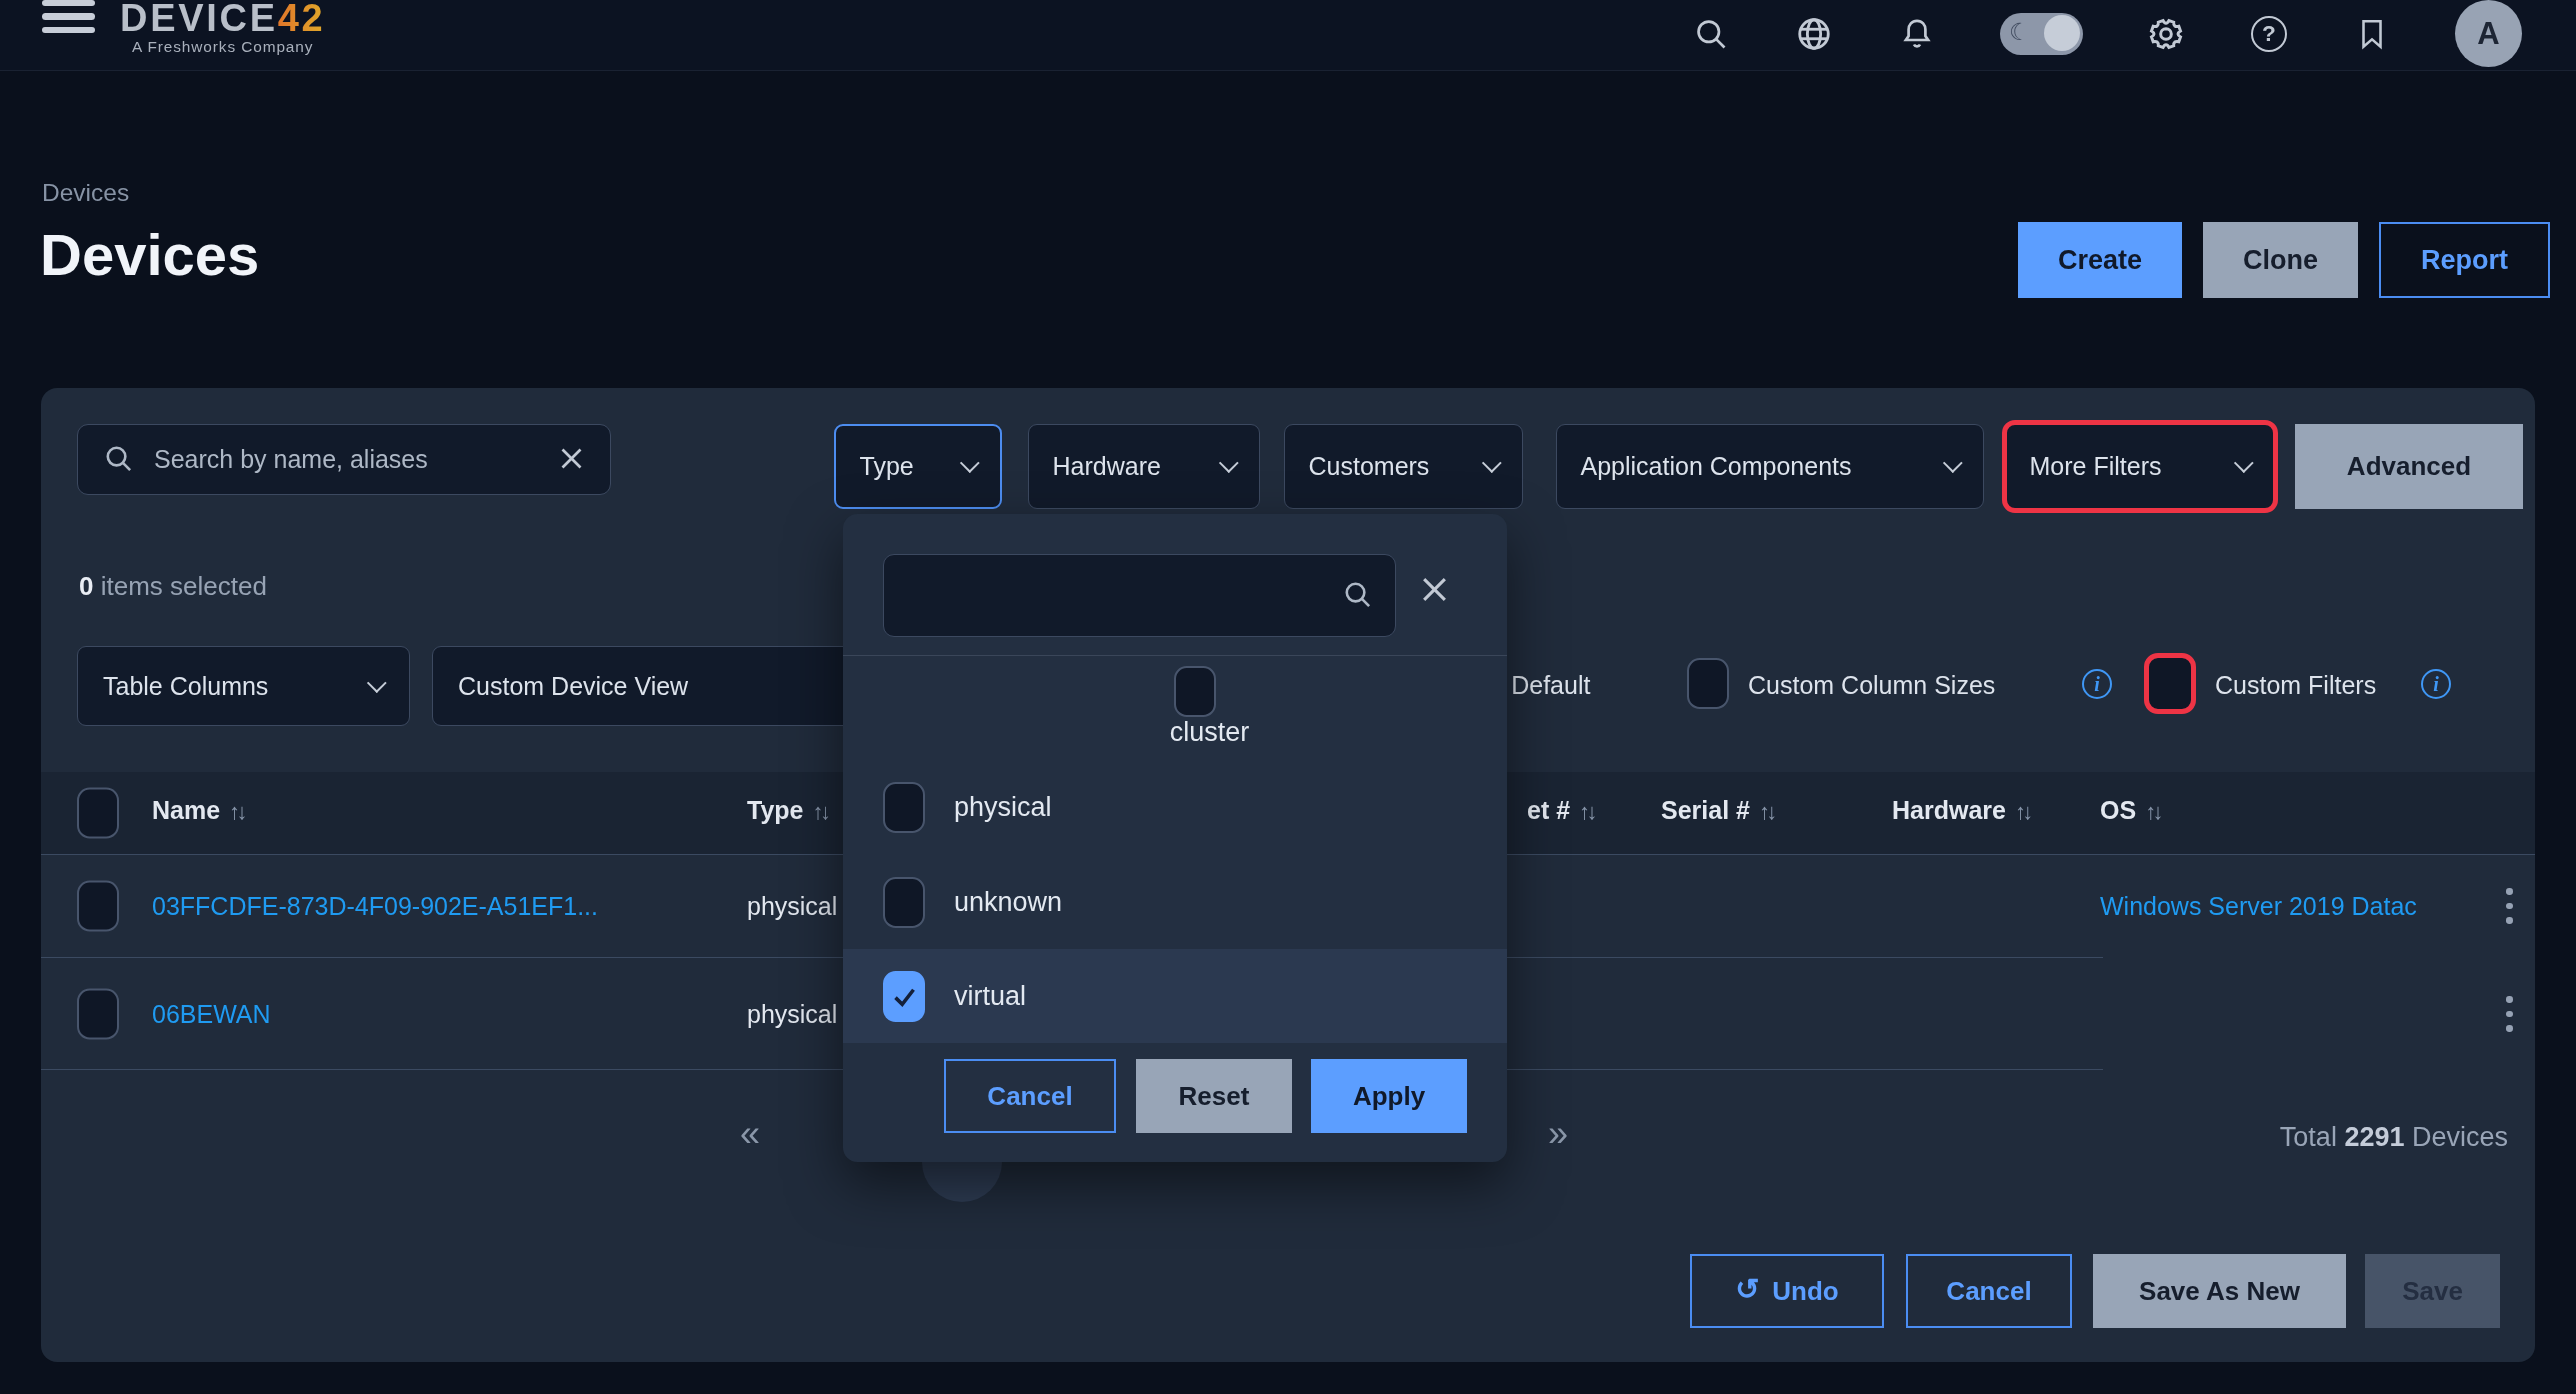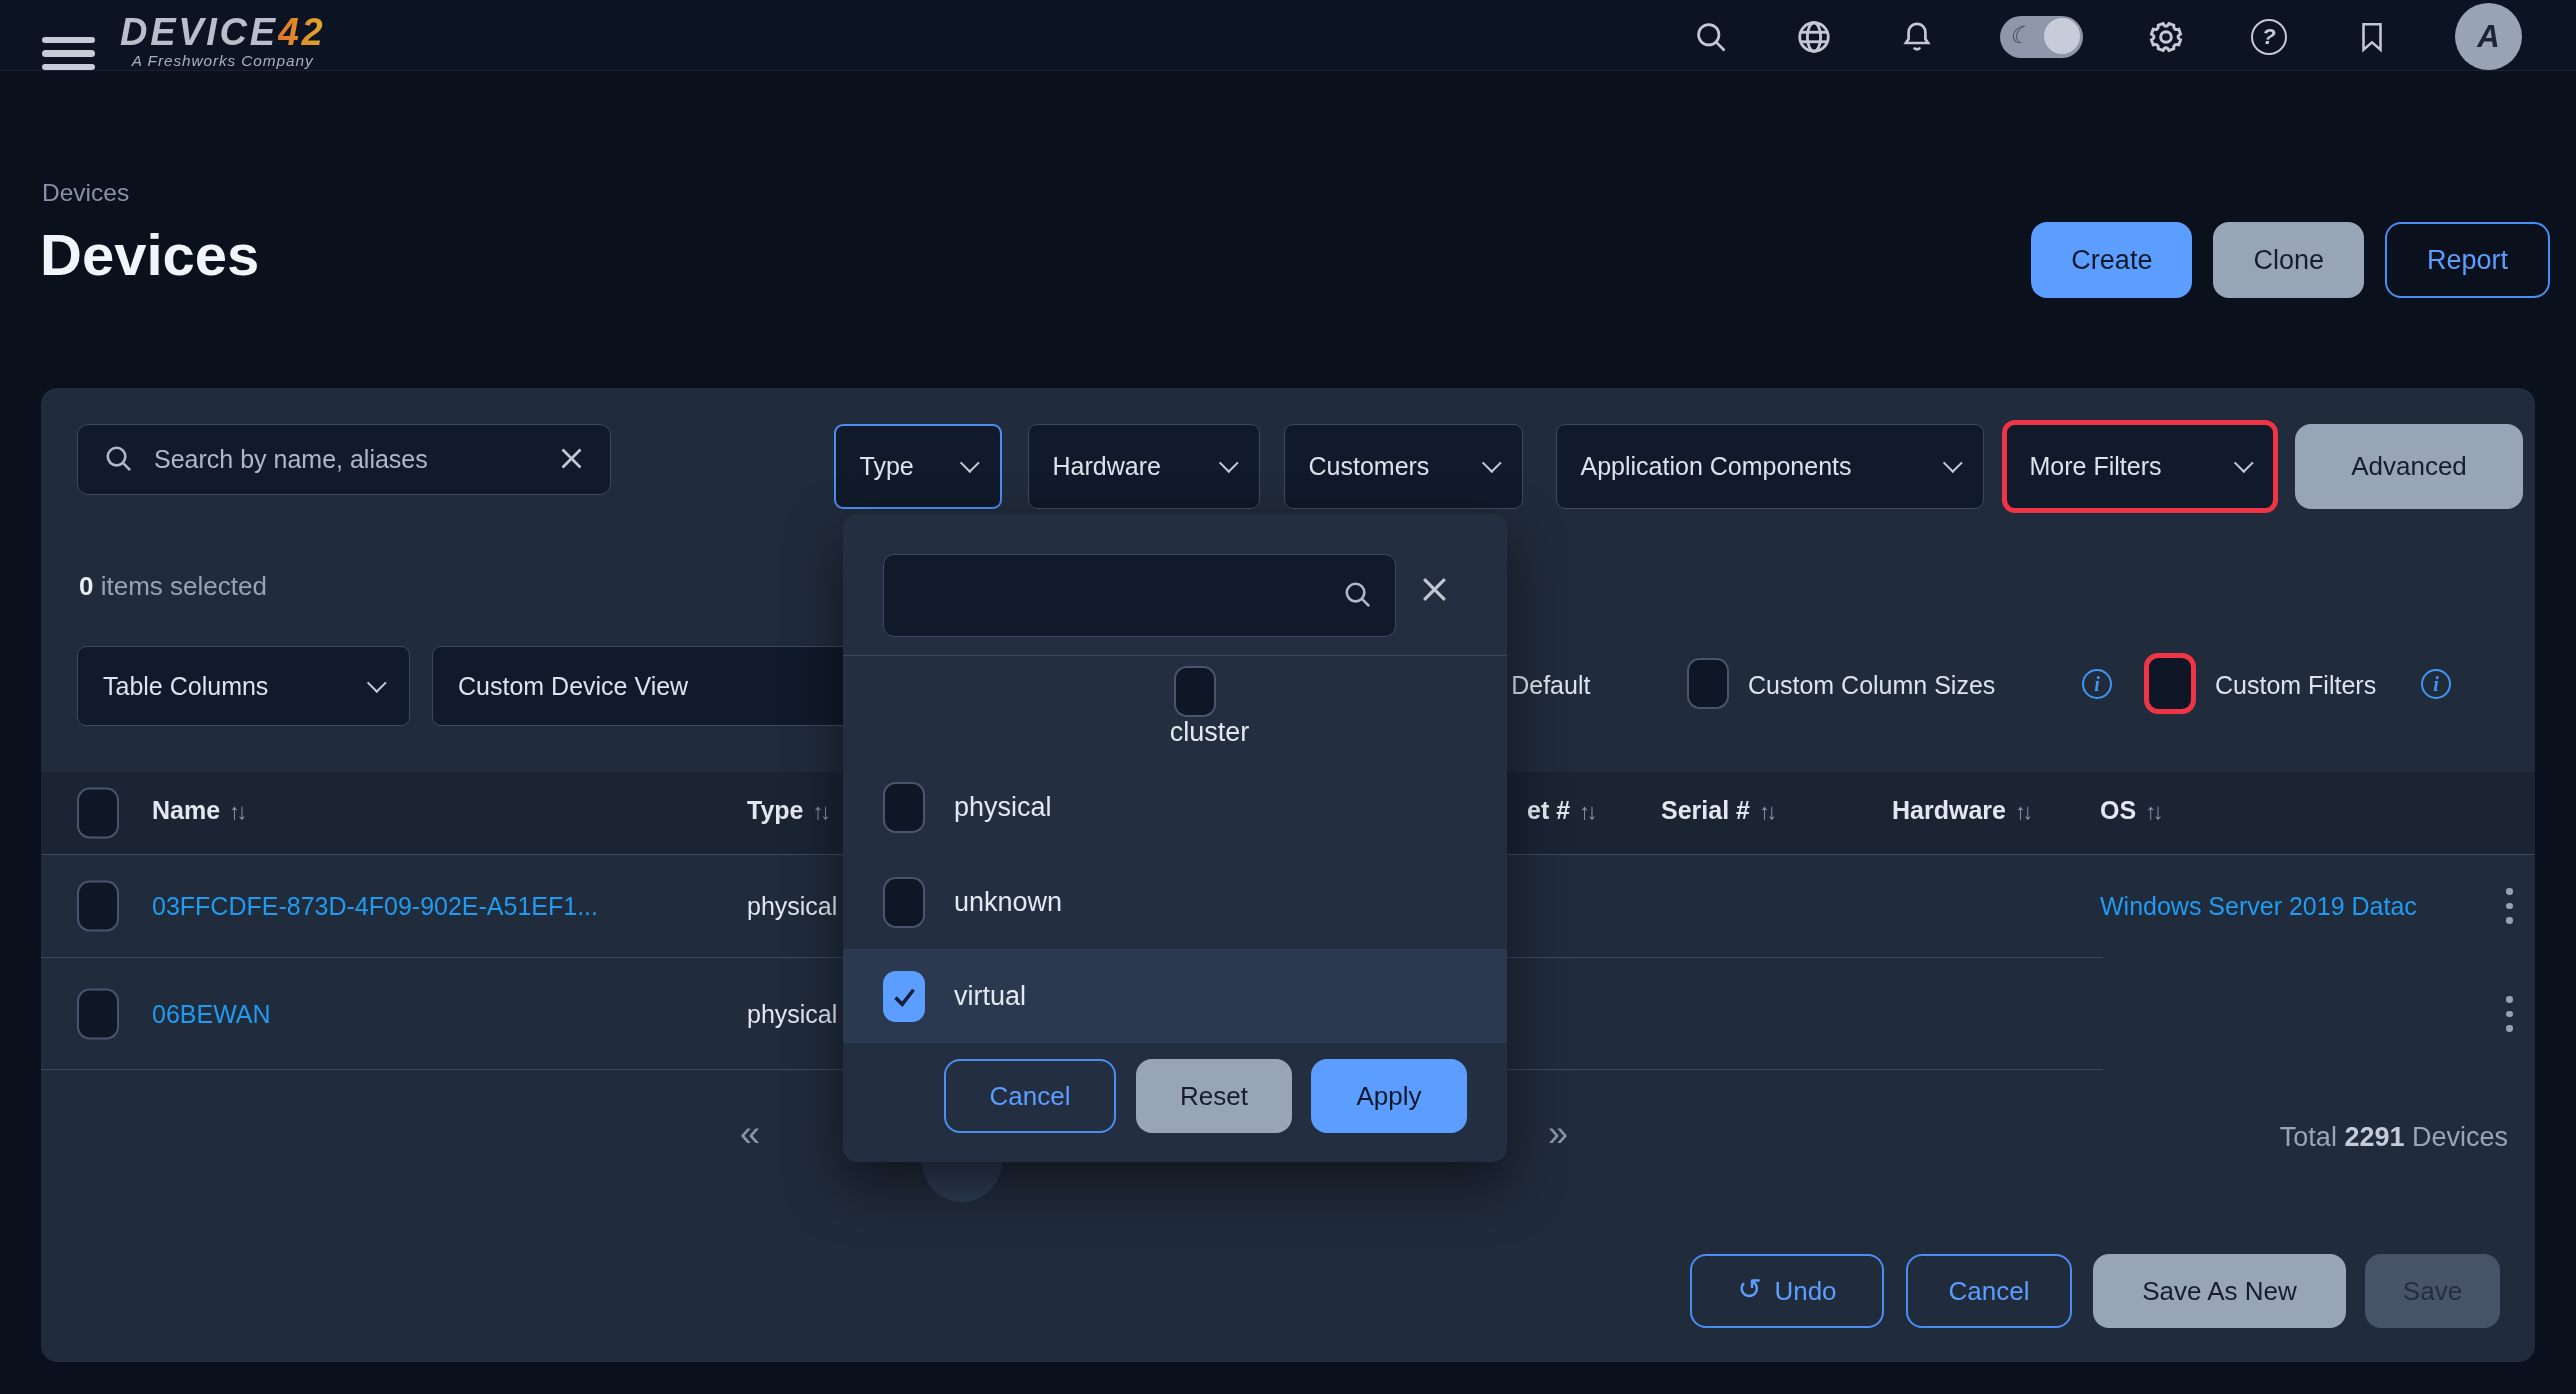--- a/index.html
+++ b/index.html
@@ -2,21 +2,21 @@
 <html style="font-size:14.5px"><head>
 <meta charset="utf-8">
 <style>
   * { margin:0; padding:0; box-sizing:border-box; }
   html,body { width:2576px; height:1395px; background:#0a101c; overflow:hidden;
               font-family:"Liberation Sans", sans-serif; }
 
   
   .topbar { position:absolute; left:0; top:0; width:2576px; height:71px;
             background:#0c1322; border-bottom:0.9px solid #1a2232;
-            display:flex; align-items:flex-end;font-style:italic; }
+            display:flex; align-items:flex-start; }
   .hamburger { margin-left:42px; width:53px; display:flex; flex-direction:column; gap:7.2px; cursor:pointer; }
   .hamburger span { height:6.3px; border-radius:3.6px; background:#c7cdd8; }
   .logo { margin-left:25px; display:flex; flex-direction:column; align-items:center; }
   .logo-line { font-weight:700; font-size:38px; letter-spacing:2.7px; color:#b9bfc9; line-height:36px; }
   .logo-line .accent { background:linear-gradient(90deg,#e0762a,#e0a92a);
                        -webkit-background-clip:text; background-clip:text; color:transparent; }
   .logo-sub { font-size:15.4px; color:#a9b0bc; letter-spacing:0.9px; margin-top:1.8px; }
   .top-icons { margin-left:auto; margin-right:54px; display:flex; align-items:center; gap:63px; }
   .tico { width:40px; height:40px; display:flex; align-items:center; justify-content:center; cursor:pointer; }
   .tico svg { stroke:#c2c9d4; fill:none; stroke-width:1.8; }
@@ -25,21 +25,21 @@
   .toggle .knob { position:absolute; right:2.7px; top:2.7px; width:36px; height:36px; border-radius:50%; background:#c6cdd8; }
   .help-circ { width:36px; height:36px; border-radius:50%; border:2.3px solid #c2c9d4;
                color:#c2c9d4; font-size:22.6px; font-weight:700; display:flex; align-items:center; justify-content:center; }
   .avatar { width:67px; height:67px; border-radius:50%; background:#98a3b4; color:#1d2534;
             font-size:31px; font-weight:700; display:flex; align-items:center; justify-content:center; cursor:pointer; }
 
   
   .breadcrumb { position:absolute; left:42px; top:179px; font-size:24.5px; color:#8793a5; }
   .page-title { position:absolute; left:40px; top:221px; font-size:58px; font-weight:800; color:#f1f4f9; }
   .head-actions { position:absolute; top:222px; right:26px; display:flex; gap:21px; }
-  .btn { border-radius:16px; font-size:27px; font-weight:400; display:flex;
+  .btn { border-radius:0; font-size:27px; font-weight:700; display:flex;
          align-items:center; justify-content:center; cursor:pointer; border:none; }
   .btn-blue  { background:#5c9eff; color:#10192a; }
   .btn-gray  { background:#98a5b7; color:#161e2d; }
   .btn-outline { background:transparent; border:2.3px solid #4b8df2; color:#5c9eff; }
   .btn-disabled { background:#475468; color:#242e41; }
   .hb { height:76px; padding:0 40px; }
 
   
   .card { position:absolute; left:41px; top:388px; width:2494px; height:974px;
           background:#202b3b; border-radius:16.3px; }

